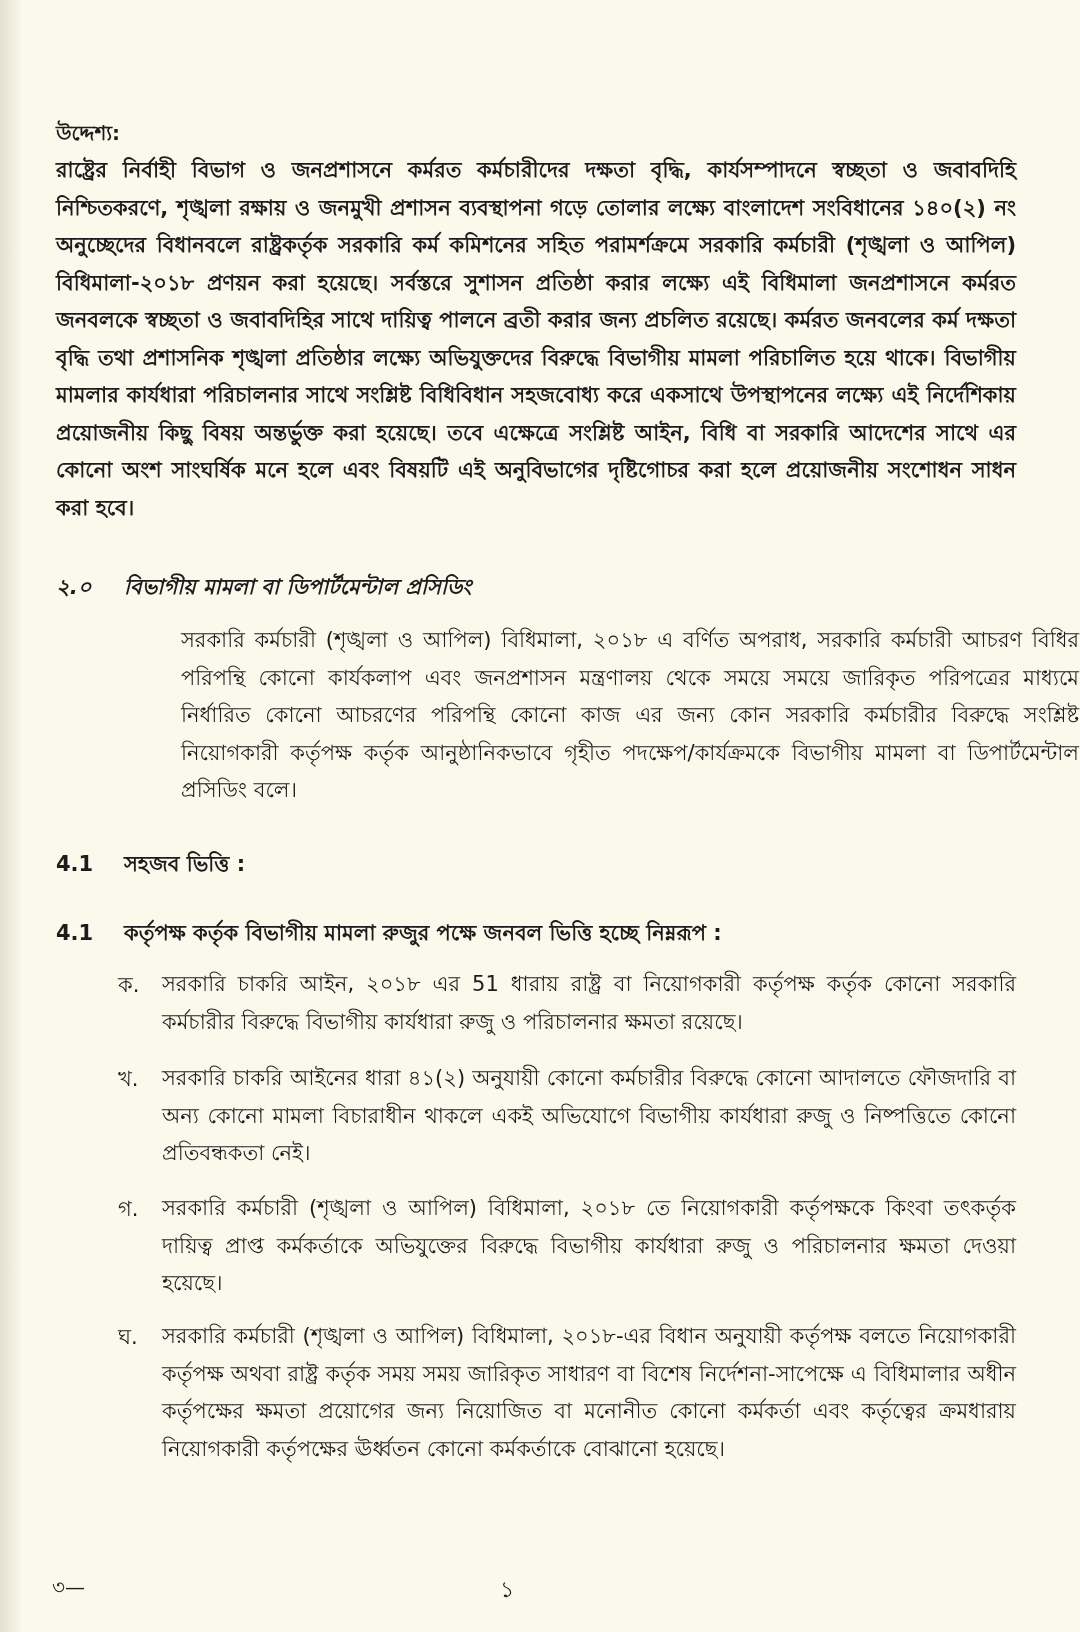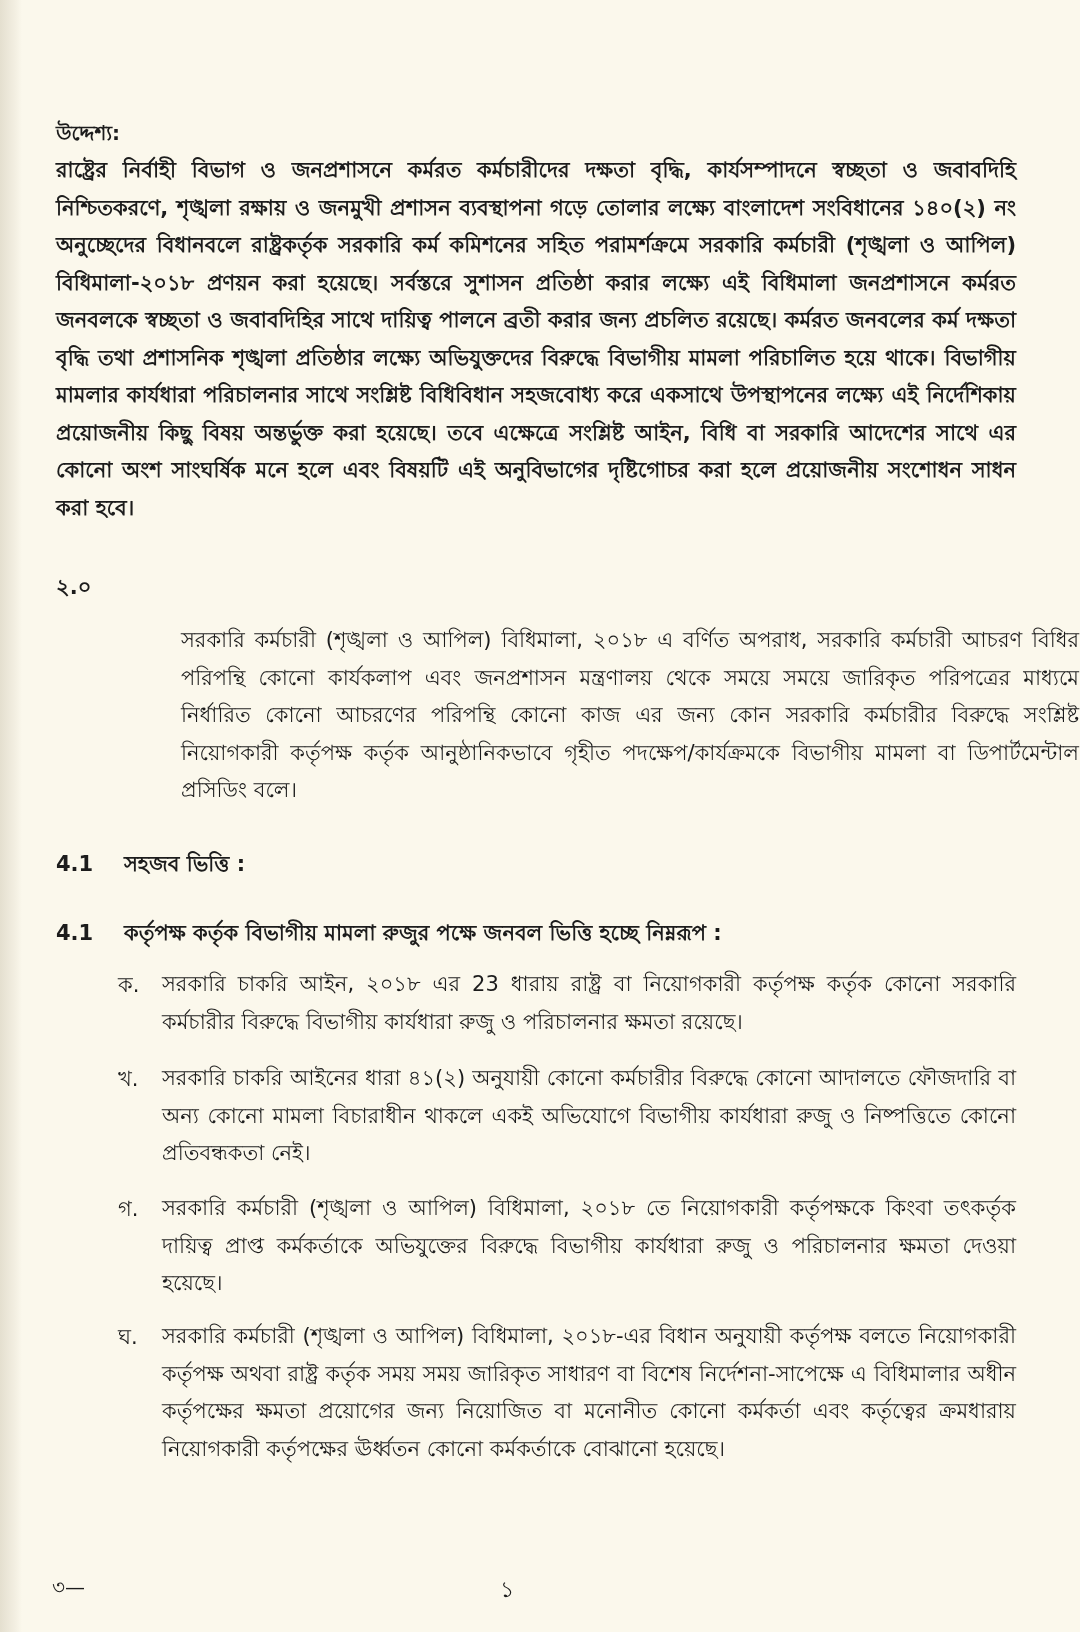--- a/index.html
+++ b/index.html
@@ -56,39 +56,40 @@
 <body>
 
 <div class="page-edge"></div>
 
 <div class="content">
 
   <div class="heading-objective">উদ্দেশ্য:</div>
 
   <div class="para-intro">রাষ্ট্রের নির্বাহী বিভাগ ও জনপ্রশাসনে কর্মরত কর্মচারীদের দক্ষতা বৃদ্ধি, কার্যসম্পাদনে স্বচ্ছতা ও জবাবদিহি নিশ্চিতকরণে, শৃঙ্খলা রক্ষায় ও জনমুখী প্রশাসন ব্যবস্থাপনা গড়ে তোলার লক্ষ্যে বাংলাদেশ সংবিধানের ১৪০(২) নং অনুচ্ছেদের বিধানবলে রাষ্ট্রকর্তৃক সরকারি কর্ম কমিশনের সহিত পরামর্শক্রমে সরকারি কর্মচারী (শৃঙ্খলা ও আপিল) বিধিমালা-২০১৮ প্রণয়ন করা হয়েছে। সর্বস্তরে সুশাসন প্রতিষ্ঠা করার লক্ষ্যে এই বিধিমালা জনপ্রশাসনে কর্মরত জনবলকে স্বচ্ছতা ও জবাবদিহির সাথে দায়িত্ব পালনে ব্রতী করার জন্য প্রচলিত রয়েছে। কর্মরত জনবলের কর্ম দক্ষতা বৃদ্ধি তথা প্রশাসনিক শৃঙ্খলা প্রতিষ্ঠার লক্ষ্যে অভিযুক্তদের বিরুদ্ধে বিভাগীয় মামলা পরিচালিত হয়ে থাকে। বিভাগীয় মামলার কার্যধারা পরিচালনার সাথে সংশ্লিষ্ট বিধিবিধান সহজবোধ্য করে একসাথে উপস্থাপনের লক্ষ্যে এই নির্দেশিকায় প্রয়োজনীয় কিছু বিষয় অন্তর্ভুক্ত করা হয়েছে। তবে এক্ষেত্রে সংশ্লিষ্ট আইন, বিধি বা সরকারি আদেশের সাথে এর কোনো অংশ সাংঘর্ষিক মনে হলে এবং বিষয়টি এই অনুবিভাগের দৃষ্টিগোচর করা হলে প্রয়োজনীয় সংশোধন সাধন করা হবে।</div>
 
-  <div class="section-title" style="top:568px;">
+  <div class="section-title" style="top:568px;font-style:italic;">
     <span class="num">২.০</span>
+    <span>বিভাগীয় মামলা বা ডিপার্টমেন্টাল প্রসিডিং</span>
   </div>
 
   <div class="para-indented" style="top:622px;">সরকারি কর্মচারী (শৃঙ্খলা ও আপিল) বিধিমালা, ২০১৮ এ বর্ণিত অপরাধ, সরকারি কর্মচারী আচরণ বিধির পরিপন্থি কোনো কার্যকলাপ এবং জনপ্রশাসন মন্ত্রণালয় থেকে সময়ে সময়ে জারিকৃত পরিপত্রের মাধ্যমে নির্ধারিত কোনো আচরণের পরিপন্থি কোনো কাজ এর জন্য কোন সরকারি কর্মচারীর বিরুদ্ধে সংশ্লিষ্ট নিয়োগকারী কর্তৃপক্ষ কর্তৃক আনুষ্ঠানিকভাবে গৃহীত পদক্ষেপ/কার্যক্রমকে বিভাগীয় মামলা বা ডিপার্টমেন্টাল প্রসিডিং বলে।</div>
 
   <div class="section-title" style="top:845px;">
     <span class="num">4.1</span>
     <span>সহজব ভিত্তি :</span>
   </div>
 
   <div class="section-title" style="top:914px;">
     <span class="num">4.1</span>
     <span>কর্তৃপক্ষ কর্তৃক বিভাগীয় মামলা রুজুর পক্ষে জনবল ভিত্তি হচ্ছে নিম্নরূপ :</span>
   </div>
 
   <div class="list-item" style="top:966px;">
     <span class="marker">ক.</span>
-    <span class="text">সরকারি চাকরি আইন, ২০১৮ এর 23 ধারায় রাষ্ট্র বা নিয়োগকারী কর্তৃপক্ষ কর্তৃক কোনো সরকারি কর্মচারীর বিরুদ্ধে বিভাগীয় কার্যধারা রুজু ও পরিচালনার ক্ষমতা রয়েছে।</span>
+    <span class="text">সরকারি চাকরি আইন, ২০১৮ এর 51 ধারায় রাষ্ট্র বা নিয়োগকারী কর্তৃপক্ষ কর্তৃক কোনো সরকারি কর্মচারীর বিরুদ্ধে বিভাগীয় কার্যধারা রুজু ও পরিচালনার ক্ষমতা রয়েছে।</span>
   </div>
 
   <div class="list-item" style="top:1060px;">
     <span class="marker">খ.</span>
     <span class="text">সরকারি চাকরি আইনের ধারা ৪১(২) অনুযায়ী কোনো কর্মচারীর বিরুদ্ধে কোনো আদালতে ফৌজদারি বা অন্য কোনো মামলা বিচারাধীন থাকলে একই অভিযোগে বিভাগীয় কার্যধারা রুজু ও নিষ্পত্তিতে কোনো প্রতিবন্ধকতা নেই।</span>
   </div>
 
   <div class="list-item" style="top:1190px;">
     <span class="marker">গ.</span>
     <span class="text">সরকারি কর্মচারী (শৃঙ্খলা ও আপিল) বিধিমালা, ২০১৮ তে নিয়োগকারী কর্তৃপক্ষকে কিংবা তৎকর্তৃক দায়িত্ব প্রাপ্ত কর্মকর্তাকে অভিযুক্তের বিরুদ্ধে বিভাগীয় কার্যধারা রুজু ও পরিচালনার ক্ষমতা দেওয়া হয়েছে।</span>

